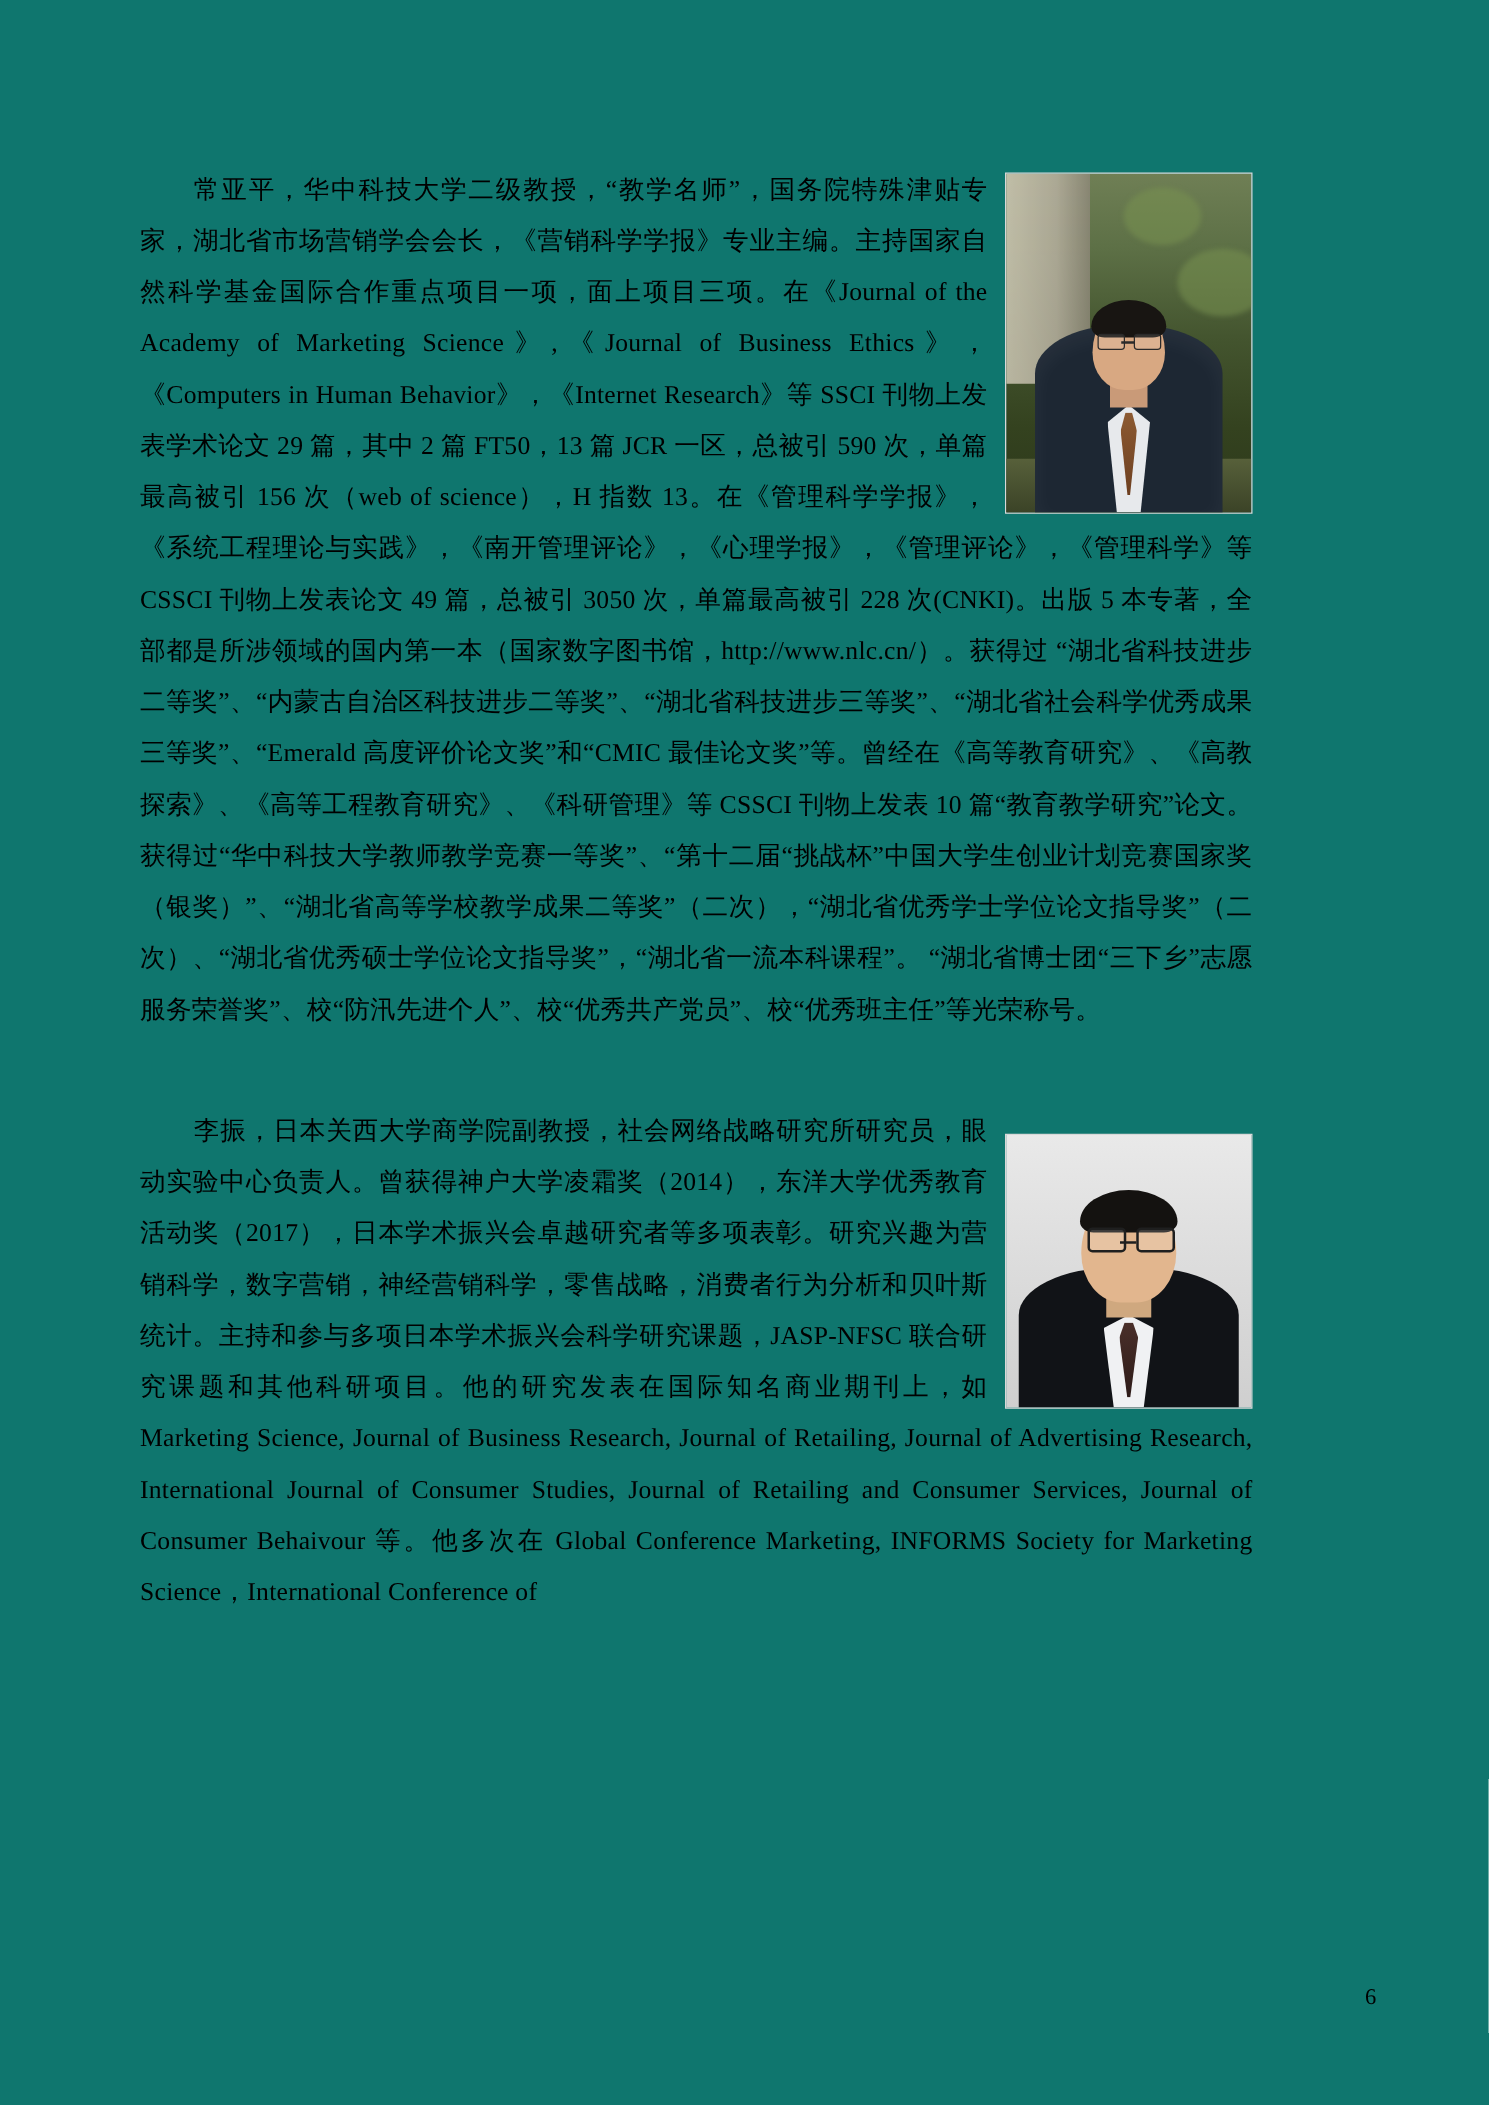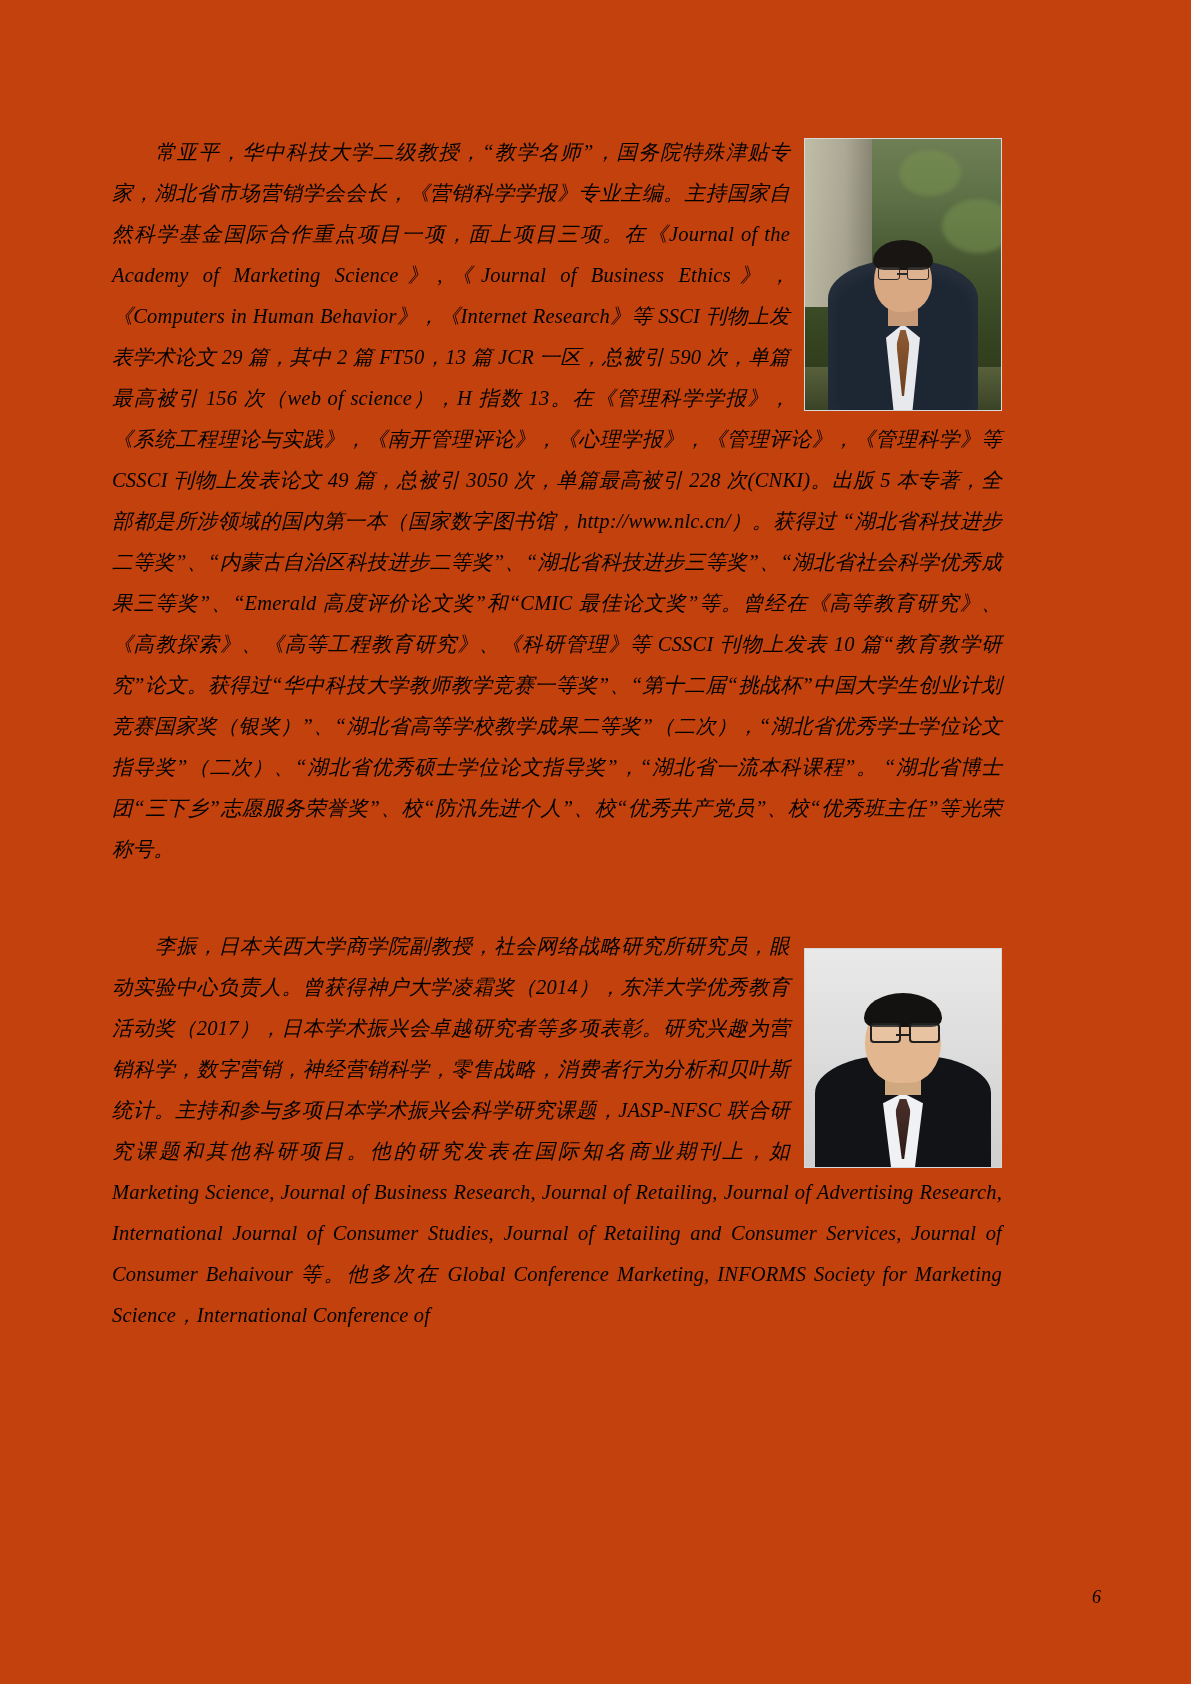--- a/index.html
+++ b/index.html
@@ -8,23 +8,22 @@
     background: #ffffff;
   }
   body {
     font-family: "Liberation Serif", serif;
     color: #000000;
   }
   .page {
     position: relative;
     width: 1191px;
     height: 1684px;
-    background: #c2410c;
+    background: #0f766e;
     overflow: hidden;
-    font-style: italic;
   }
   .content {
     position: absolute;
     left: 112px;
     top: 132px;
     width: 890px;
   }
   p {
     margin: 0;
     font-size: 20.5px;

